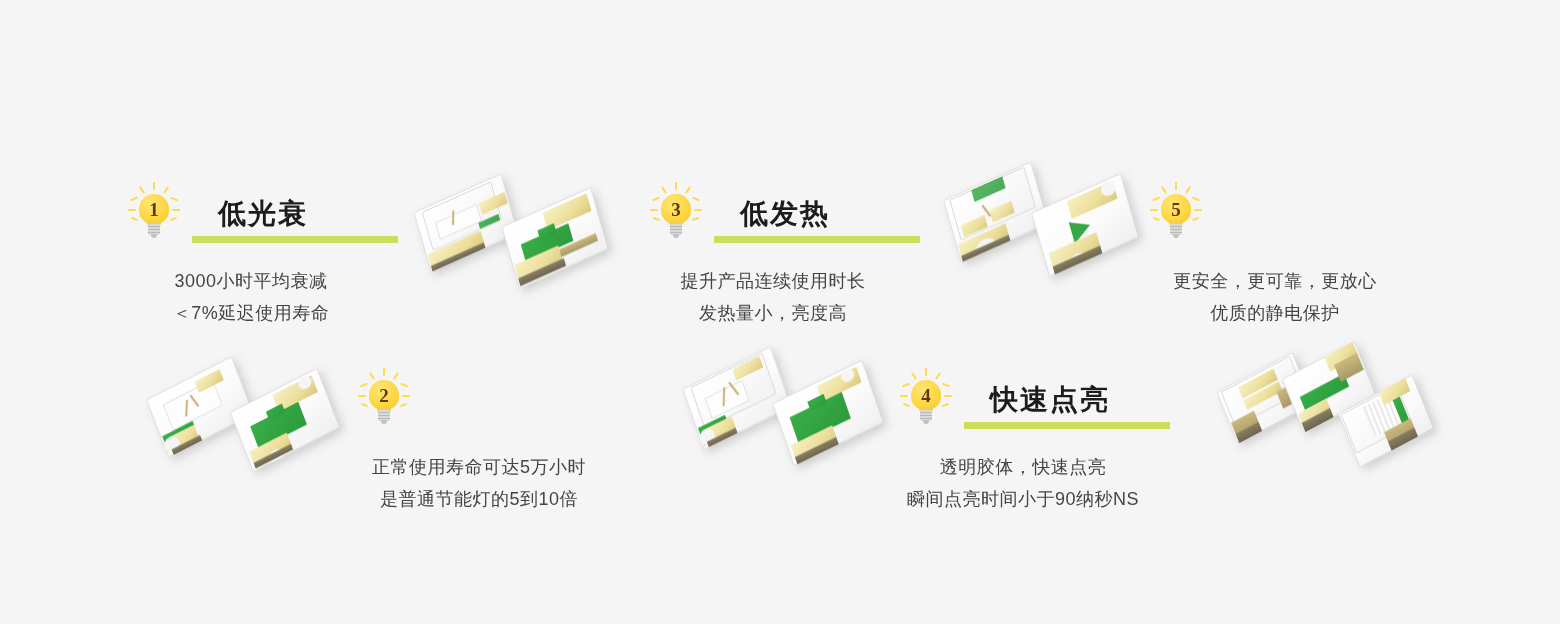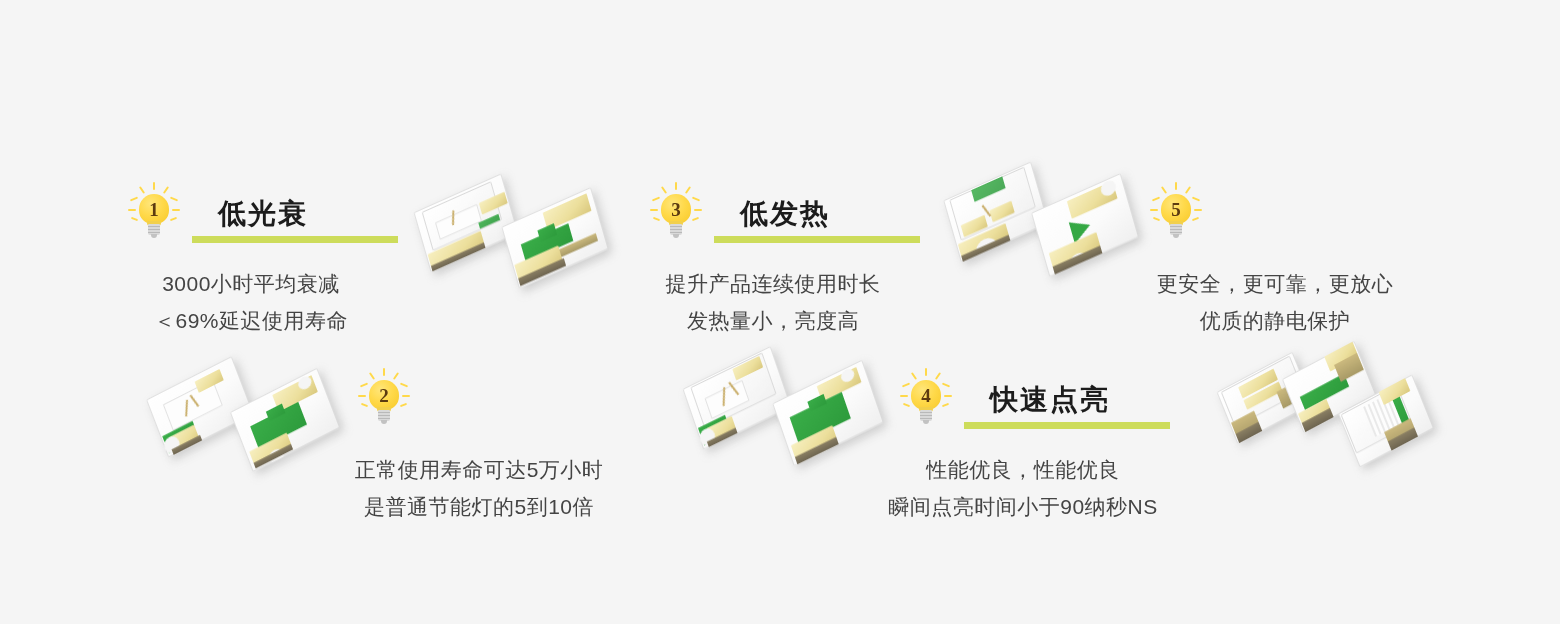--- a/index.html
+++ b/index.html
@@ -132,21 +132,21 @@
     padding: 0 4px 0 26px;
   }
   .feature-rule {
     margin-top: 6px;
     height: 7px;
     background: #cddc5b;
   }
   .feature-desc {
     margin-top: 22px;
     text-align: center;
-    font-size: 21px;
+    font-size: 18px;
     line-height: 1.75;
     color: #444;
     letter-spacing: 0.5px;
     white-space: nowrap;
   }
 
   
   #feature-1 { left: 126px;  top: 182px; }
   #feature-1 .feature-rule { width: 206px; }
   #feature-1 .feature-desc { width: 242px; margin-left: 4px; }
@@ -287,21 +287,21 @@
         <div class="bulb-base"></div>
         <div class="bulb-tip"></div>
       </div>
       <div class="head-text">
         <div class="feature-title">低光衰</div>
         <div class="feature-rule"></div>
       </div>
     </div>
     <div class="feature-desc">
       <div>3000小时平均衰减</div>
-      <div>＜69%延迟使用寿命</div>
+      <div>＜7%延迟使用寿命</div>
     </div>
   </div>
 
   <div class="feature" id="feature-3">
     <div class="feature-head">
       <div class="bulb-wrap">
         <div class="ray" style="left:27px; top:0px;  width:2px; height:8px;"></div>
         <div class="ray" style="left:15px; top:4px;  width:2px; height:8px; transform:rotate(-35deg);"></div>
         <div class="ray" style="left:39px; top:4px;  width:2px; height:8px; transform:rotate(35deg);"></div>
         <div class="ray" style="left:4px;  top:16px; width:8px; height:2px; transform:rotate(-22deg);"></div>
@@ -472,21 +472,21 @@
         <div class="bulb-neck"></div>
         <div class="bulb-base"></div>
         <div class="bulb-tip"></div>
       </div>
       <div class="head-text">
         <div class="feature-title">快速点亮</div>
         <div class="feature-rule"></div>
       </div>
     </div>
     <div class="feature-desc">
-      <div>性能优良，性能优良</div>
+      <div>透明胶体，快速点亮</div>
       <div>瞬间点亮时间小于90纳秒NS</div>
     </div>
   </div>
 
   <div class="product-group" id="pg-5" style="left:1222px; top:348px; width:200px; height:140px;">
     <div class="chip" style="left:0px; top:22px; width:86px; height:56px; transform: rotate(-28deg) skewX(-6deg);">
       <div class="chip-body">
         <div class="clear-top" style="left:4px; top:2px; width:76px; height:36px;"></div>
         <div class="pad" style="left:22px; top:6px; width:40px; height:12px;"></div>
         <div class="pad" style="left:22px; top:20px; width:40px; height:10px;"></div>

